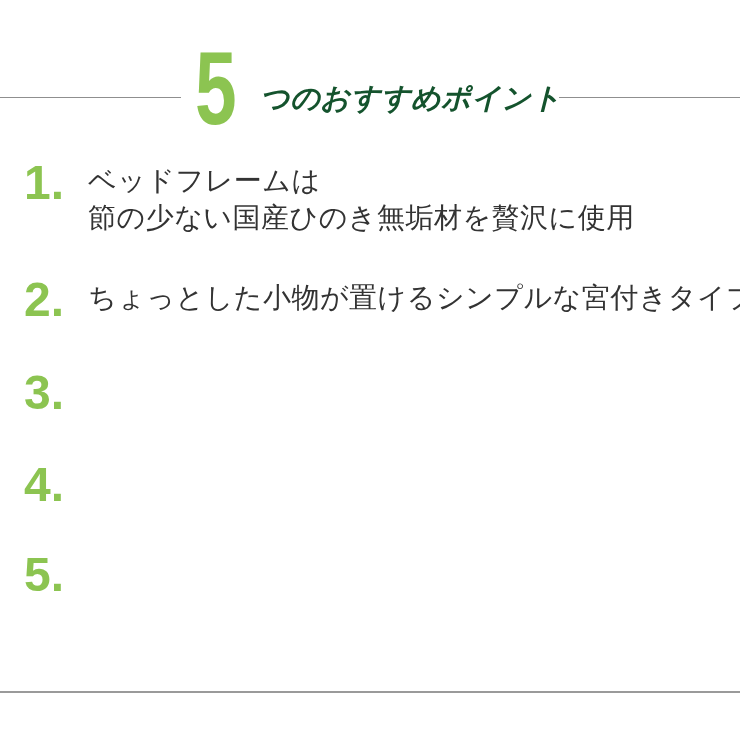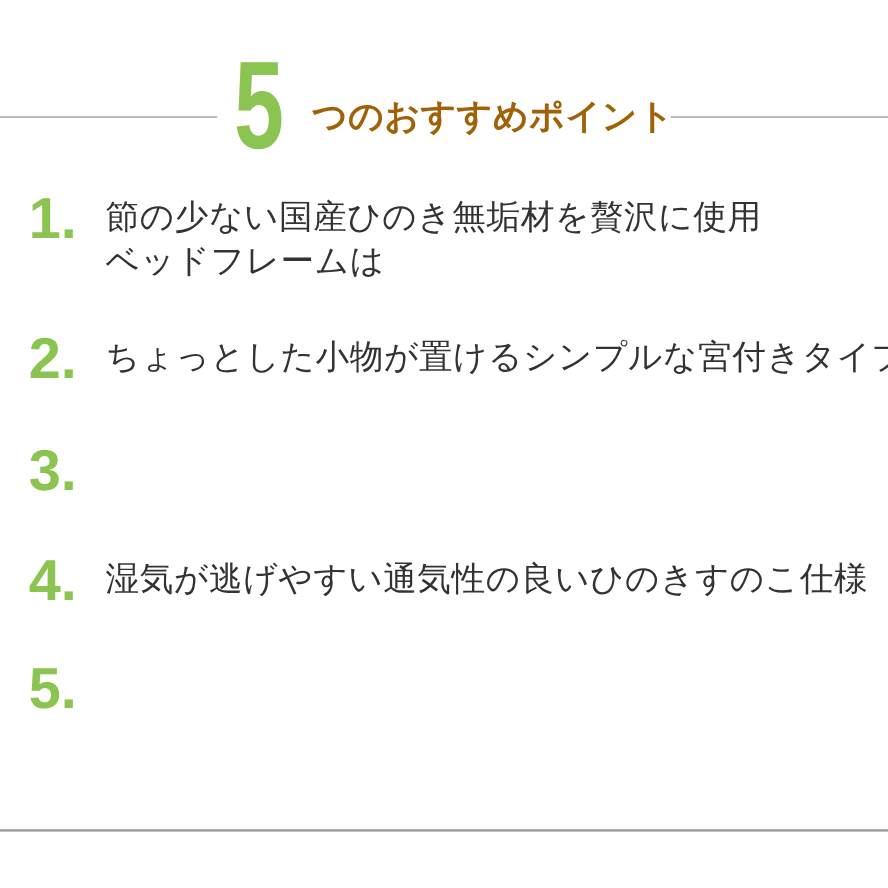--- a/index.html
+++ b/index.html
@@ -37,22 +37,23 @@
   }
   .title {
     position: absolute;
     left: 260px;
     top: 82px;
     margin: 0;
     font-size: 29px;
     line-height: 33px;
     font-weight: bold;
     letter-spacing: 0.5px;
-    color: #a16207;
+    color: #14532d;
     white-space: nowrap;
+    font-style: italic;
   }
 
   
   .points { list-style: none; margin: 0; padding: 0; }
   .point {
     position: absolute;
     left: 0;
     width: 740px;
     display: flex;
     align-items: flex-start;
@@ -102,41 +103,38 @@
     <span class="big-num">5</span>
     <h1 class="title">つのおすすめポイント</h1>
     <span class="h-rule h-rule-right"></span>
   </header>
 
   <ol class="points">
 
     <li class="point p1">
       <span class="num">1.</span>
       <span class="text">
+        <span class="line">ベッドフレームは</span>
         <span class="line">節の少ない国産ひのき無垢材を贅沢に使用</span>
-        <span class="line">ベッドフレームは</span>
       </span>
     </li>
 
     <li class="point p2">
       <span class="num">2.</span>
       <span class="text">
         <span class="line">ちょっとした小物が置けるシンプルな宮付きタイプ</span>
       </span>
     </li>
 
     <li class="point p3">
       <span class="num">3.</span>
     </li>
 
     <li class="point p4">
       <span class="num">4.</span>
-      <span class="text">
-        <span class="line">湿気が逃げやすい通気性の良いひのきすのこ仕様</span>
-      </span>
     </li>
 
     <li class="point p5">
       <span class="num">5.</span>
     </li>
 
   </ol>
 
   <div class="bottom-rule"></div>
 

